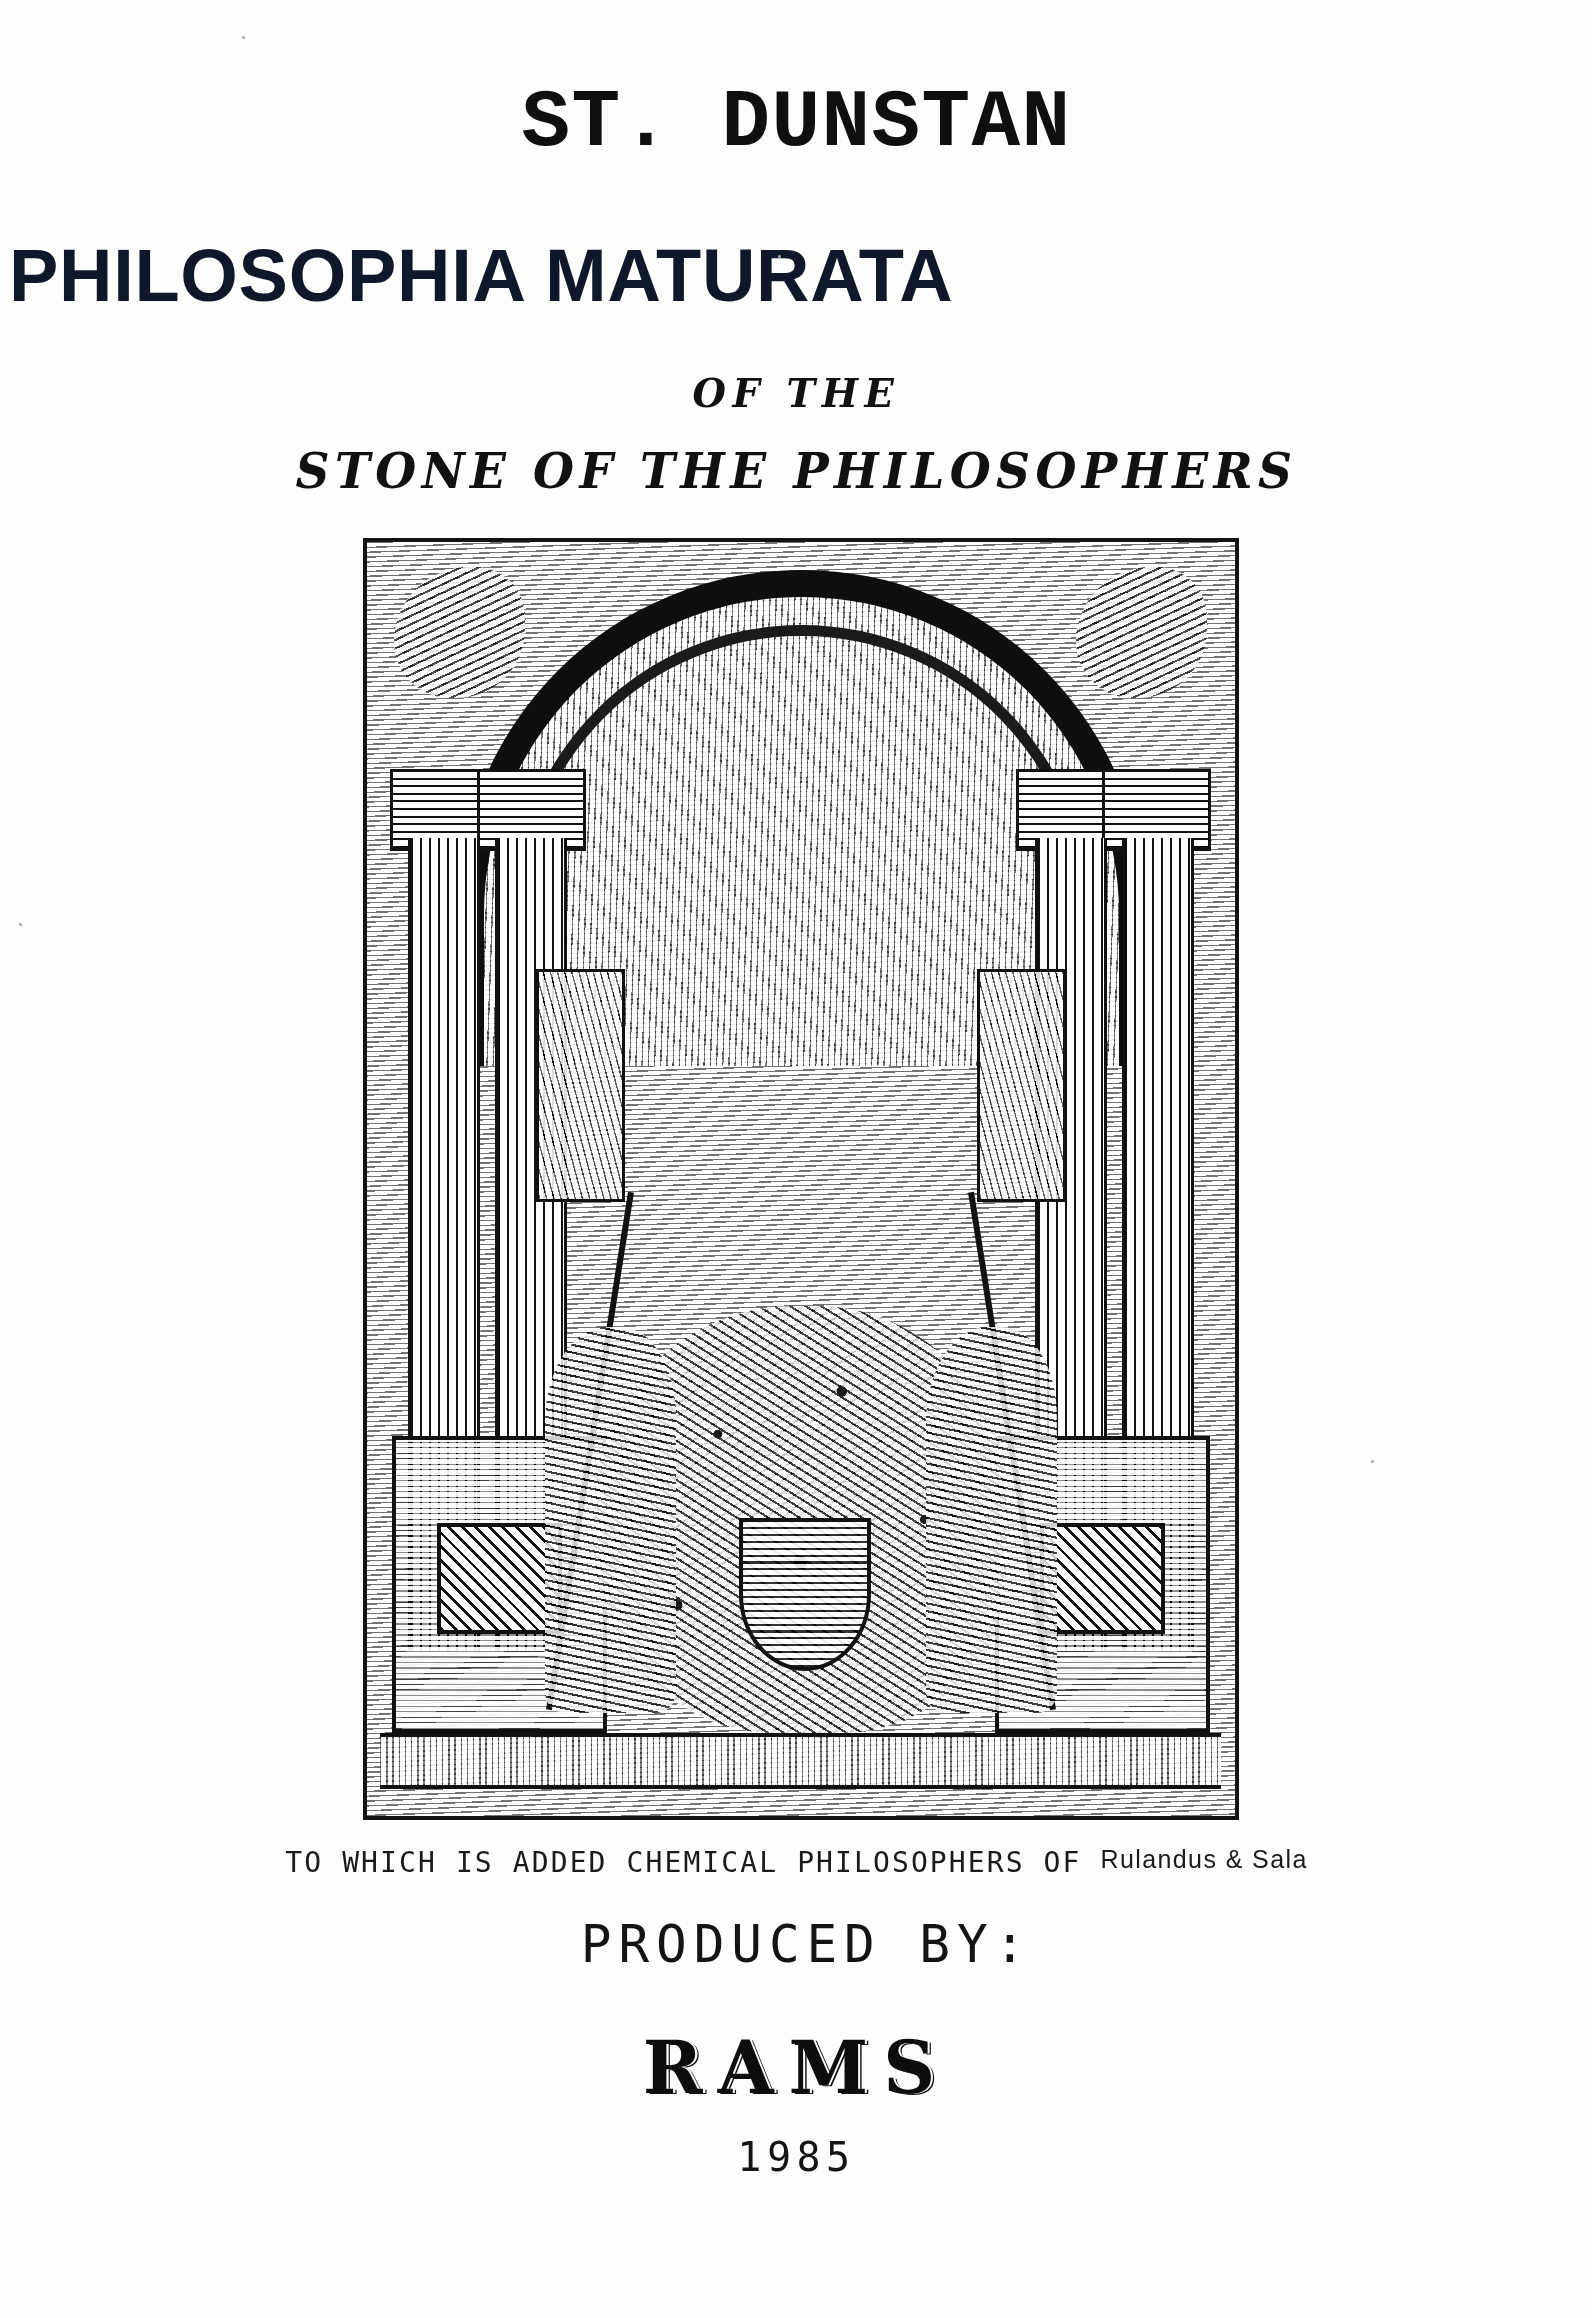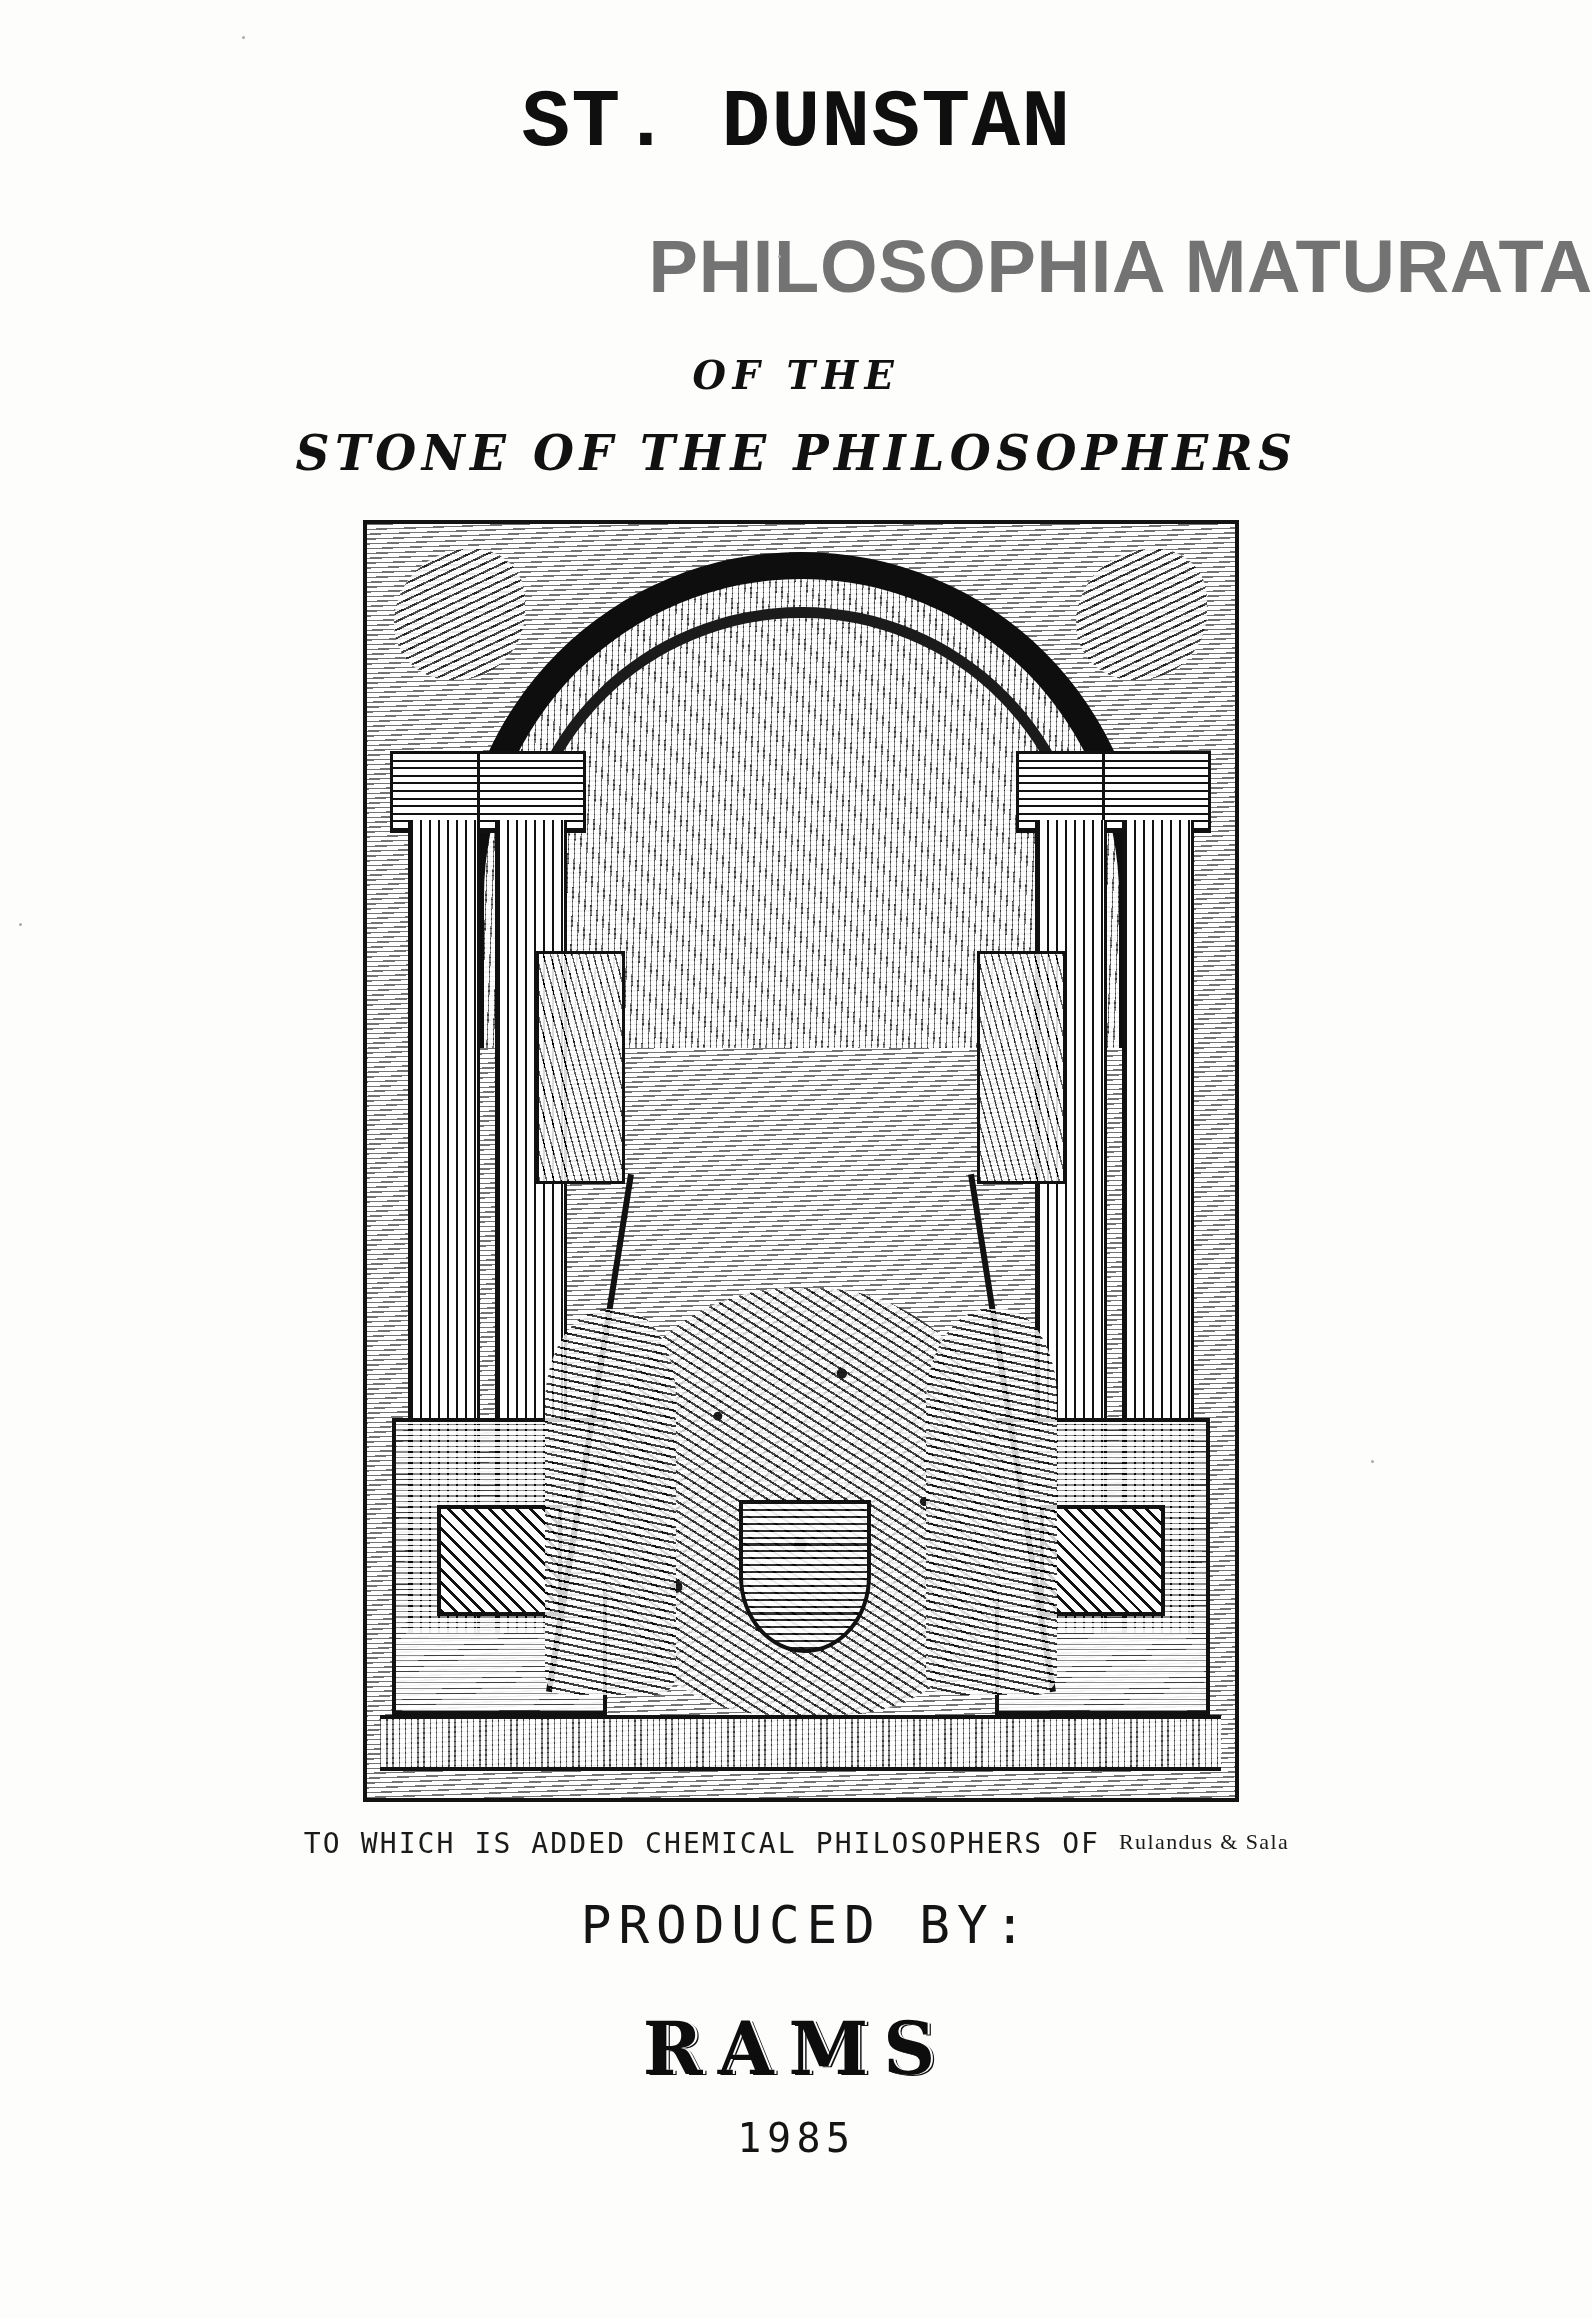--- a/index.html
+++ b/index.html
@@ -28,29 +28,29 @@
     font-family: Liberation Mono, monospace;
     font-weight: bold;
     font-size: 81px;
     letter-spacing: 1.4px;
     margin: 0;
     padding-top: 81px;
     line-height: 1.05;
     color: #0f0f0f;
   }
   .title-sub {
-    text-align: right;
+    text-align: left;
     font-family: "Liberation Sans", sans-serif;
     font-weight: bold;
     font-size: 74px;
     letter-spacing: 0.7px;
-    margin: 0;
+    margin: 9px;
     padding-top: 62px;
     line-height: 1.05;
-    color: #737373;
+    color: #0f172a;
   }
   .goth {
     text-align: center;
     font-family: "DejaVu Serif", serif;
     font-weight: bold;
     font-style: italic;
     color: #111;
   }
   .goth-small {
     font-size: 40px;
@@ -272,22 +272,22 @@
   .added-line {
     text-align: center;
     font-family: "DejaVu Sans Mono", monospace;
     font-size: 28px;
     letter-spacing: 2.1px;
     color: #1a1a1a;
     margin-top: 25px;
     white-space: nowrap;
   }
   .added-line .names {
-    font-family: Liberation Serif, serif;
-    font-size: 22px;
+    font-family: Liberation Sans, sans-serif;
+    font-size: 25px;
     letter-spacing: 1.4px;
     vertical-align: 4.1px;
   }
   .produced {
     text-align: center;
     font-family: "DejaVu Sans Mono", monospace;
     font-size: 51px;
     letter-spacing: 6.9px;
     margin-top: 36px;
     color: #141414;

